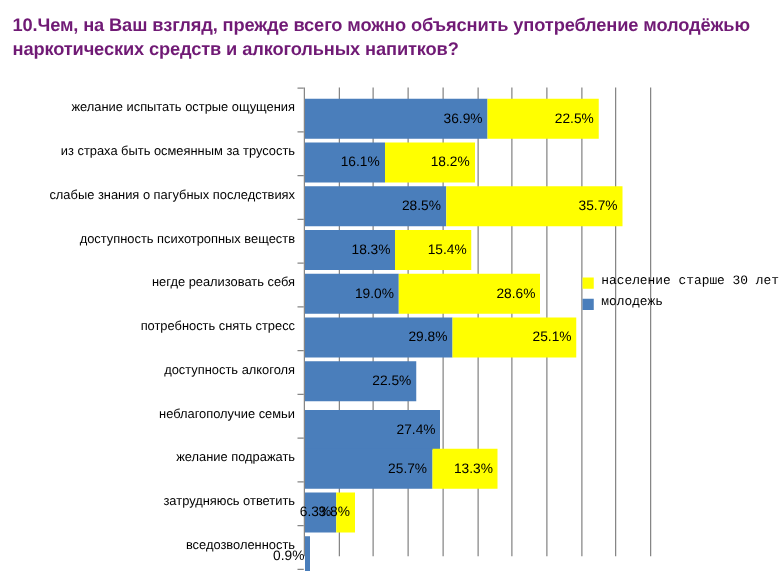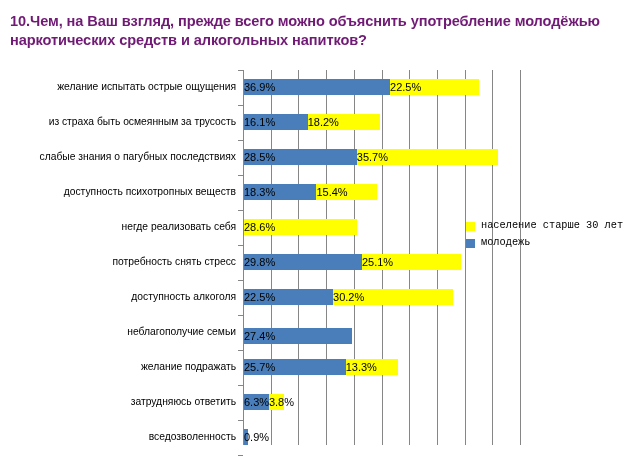--- a/index.html
+++ b/index.html
@@ -84,24 +84,24 @@
   
   .bar-wrap {
     position: absolute;
     left: 1px;
     height: 16px;
     display: flex;
     align-items: stretch;
   }
   .seg {
     position: relative;
-    height: 16px;
+    height: 32px;
     display: flex;
     align-items: center;
-    justify-content: flex-start;
+    justify-content: flex-end;
   }
   .seg-blue { background: #4A7EBB; }
   .seg-yellow { background: #FFFF00; }
   .seg-label {
     font-size: 11px;
     color: #000000;
     padding-right: 4px;
     white-space: nowrap;
   }
 
@@ -194,20 +194,23 @@
           </div>
           <div class="seg seg-yellow" style="width: 60.94px;">
             <span class="seg-label">15.4%</span>
           </div>
         </div>
       </div>
       <div class="cat-row" style="top: 140px;">
         <div class="tick-mark"></div>
         <div class="cat-label" style="top: 9px;">негде реализовать себя</div>
         <div class="bar-wrap" style="top: 9px;">
+          <div class="seg seg-blue" style="width: 75.1857px;">
+            <span class="seg-label">19.0%</span>
+          </div>
           <div class="seg seg-yellow" style="width: 113.174px;">
             <span class="seg-label">28.6%</span>
           </div>
         </div>
       </div>
       <div class="cat-row" style="top: 175px;">
         <div class="tick-mark"></div>
         <div class="cat-label" style="top: 9px;">потребность снять стресс</div>
         <div class="bar-wrap" style="top: 9px;">
           <div class="seg seg-blue" style="width: 117.923px;">
@@ -217,23 +220,20 @@
             <span class="seg-label">25.1%</span>
           </div>
         </div>
       </div>
       <div class="cat-row" style="top: 210px;">
         <div class="tick-mark"></div>
         <div class="cat-label" style="top: 9px;">доступность алкоголя</div>
         <div class="bar-wrap" style="top: 9px;">
           <div class="seg seg-blue" style="width: 89.0357px;">
             <span class="seg-label">22.5%</span>
-          </div>
-          <div class="seg seg-yellow" style="width: 119.506px;">
-            <span class="seg-label">30.2%</span>
           </div>
         </div>
       </div>
       <div class="cat-row" style="top: 245px;">
         <div class="tick-mark"></div>
         <div class="cat-label" style="top: 9px;">неблагополучие семьи</div>
         <div class="bar-wrap" style="top: 13px;">
           <div class="seg seg-blue" style="width: 108.426px;">
             <span class="seg-label">27.4%</span>
           </div>

